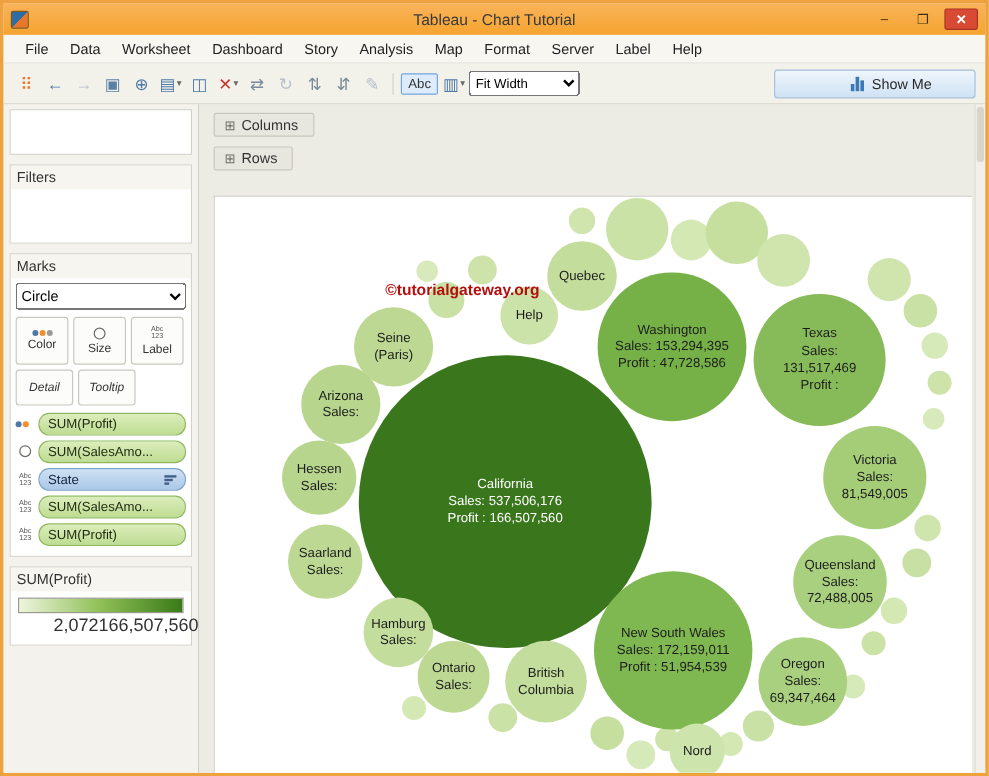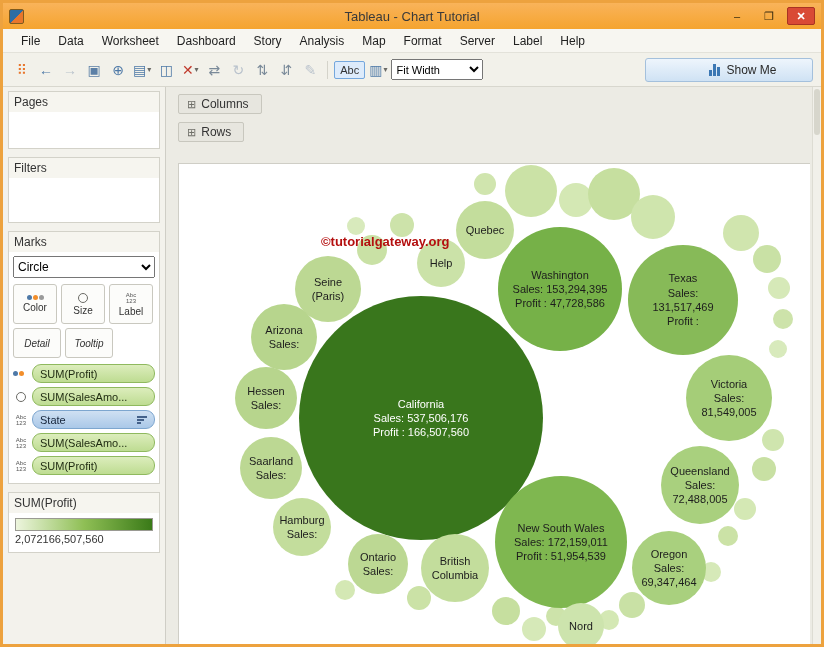--- a/index.html
+++ b/index.html
@@ -66,21 +66,21 @@
   .pill { flex:1; height:19px; border-radius:9px; display:flex; align-items:center; padding:0 7px;
     font-size:11px; color:#1e2a10; white-space:nowrap; overflow:hidden; }
   .pill.green { background:linear-gradient(#dcedbc,#bedc92); border:1px solid #8fb95e; }
   .pill.blue  { background:linear-gradient(#cfe0f2,#aac8e8); border:1px solid #7da6cf; color:#15243a; }
   .sort-glyph { margin-left:auto; display:flex; flex-direction:column; gap:1px; }
   .sort-glyph i { display:block; height:2px; background:#44618a; }
   .sort-glyph i:nth-child(1){width:10px} .sort-glyph i:nth-child(2){width:7px} .sort-glyph i:nth-child(3){width:4px}
 
   .legend-body { padding:5px 6px 7px 6px; }
   .legend-bar { height:13px; border:1px solid #9a9a93; background:linear-gradient(90deg,#edf5de,#8fbf55,#3a7a18); }
-  .legend-ticks { display:flex; justify-content:flex-start; font-size:11px; color:#333; margin-top:2px; }
+  .legend-ticks { display:flex; justify-content:center; font-size:15px; color:#333; margin-top:2px;margin-left:42px; }
 
   
   .shelf-row { position:absolute; left:12px; right:10px; height:24px; display:flex; align-items:center; }
   .shelf-row.columns { top:5px; } .shelf-row.rows { top:33px; }
   .shelf-label { display:flex; align-items:center; gap:5px; background:#e7e6df; border:1px solid #c8c7be;
     border-radius:2px; padding:2px 12px 2px 8px; font-size:12px; color:#333; }
   .shelf-grid-icon { color:#6f6f68; font-size:11px; }
   .shelf-track { flex:1; height:22px; }
 
   
@@ -150,21 +150,20 @@
         </span>
       <span>Show Me</span>
     </button>
   </div>
 
   <div class="content">
 
     <div class="sidebar">
 
       <div class="card">
-        <div class="card-label">Pages</div>
         <div class="card-body"></div>
       </div>
 
       <div class="card">
         <div class="card-label">Filters</div>
         <div class="card-body" style="min-height:44px"></div>
       </div>
 
       <div class="card">
         <div class="card-label">Marks</div>
@@ -335,21 +334,21 @@
           </div>
           <div class="bubble" style="left: 72px; top: 140px; height: 66px; width: 66px; background: rgb(183, 213, 141);">
             <div class="lines">Arizona<br>Sales:</div>
           </div>
           <div class="bubble" style="left: 56px; top: 203px; height: 62px; width: 62px; background: rgb(183, 213, 141);">
             <div class="lines">Hessen<br>Sales:</div>
           </div>
           <div class="bubble" style="left: 61px; top: 273px; height: 62px; width: 62px; background: rgb(188, 216, 147);">
             <div class="lines">Saarland<br>Sales:</div>
           </div>
-          <div class="bubble" style="left: 94px; top: 334px; height: 58px; width: 58px; background: rgb(195, 221, 156);">
+          <div class="bubble" style="left: 124px; top: 334px; height: 58px; width: 58px; background: rgb(195, 221, 156);">
             <div class="lines">Hamburg<br>Sales:</div>
           </div>
           <div class="bubble" style="left: 169px; top: 370px; height: 60px; width: 60px; background: rgb(188, 216, 147);">
             <div class="lines">Ontario<br>Sales:</div>
           </div>
           <div class="bubble" style="left: 242px; top: 370px; height: 68px; width: 68px; background: rgb(195, 221, 156);">
             <div class="lines">British<br>Columbia</div>
           </div>
           <div class="bubble" style="left: 379px; top: 439px; height: 46px; width: 46px; background: rgb(205, 228, 173);">
             <div class="lines">Nord</div>

